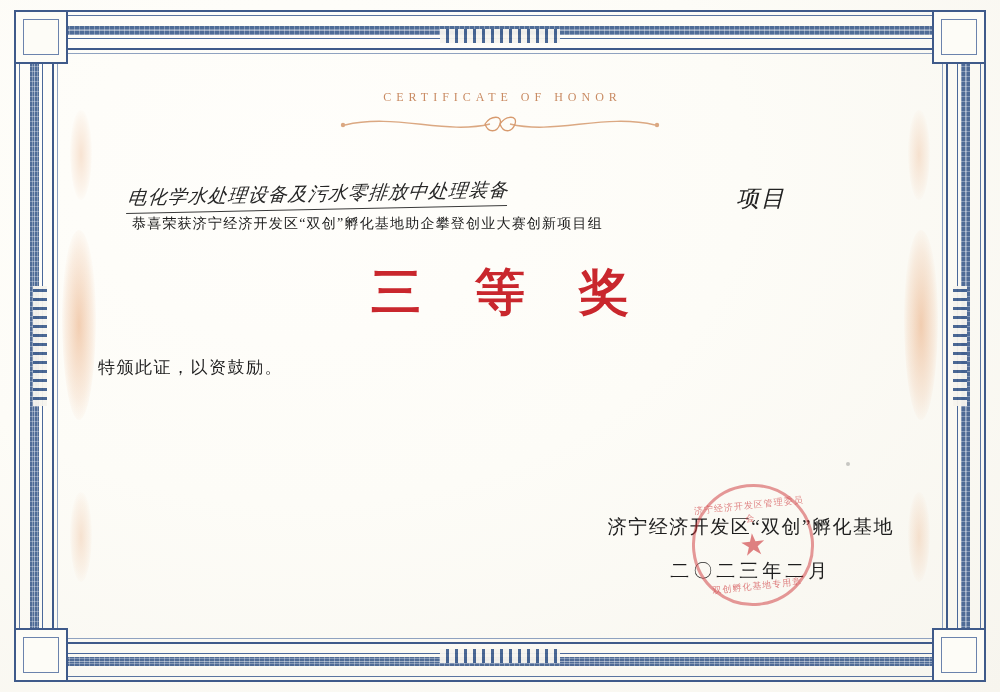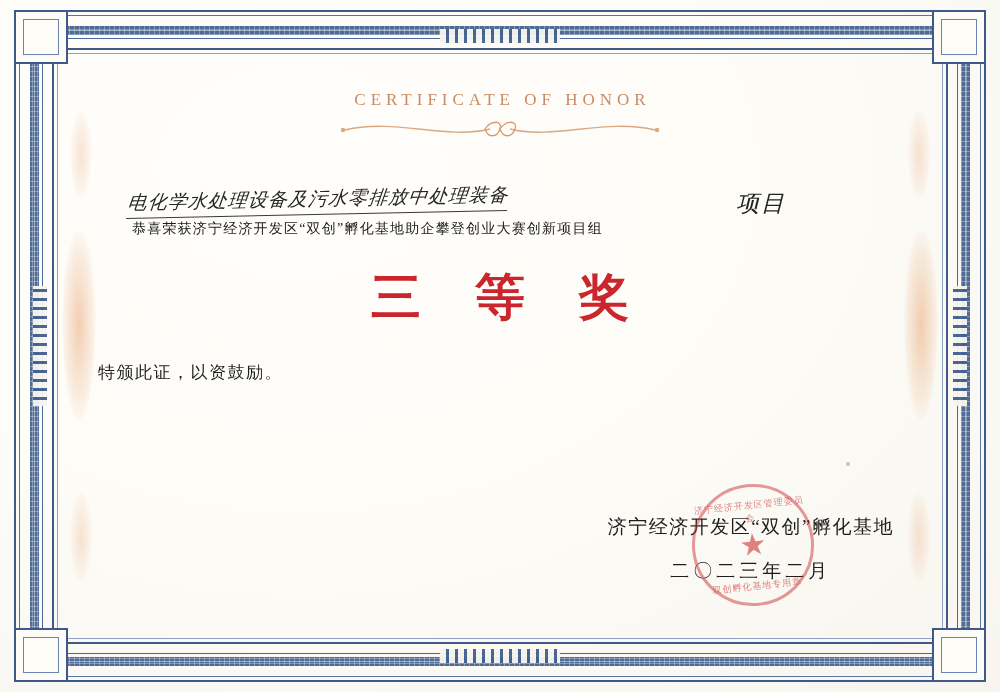--- a/index.html
+++ b/index.html
@@ -165,21 +165,21 @@
     background-clip: text;
     color: transparent;
     text-shadow: 0 1px 0 rgba(255,255,255,0.4);
     line-height: 1.05;
     margin: 0;
     padding-left: 16px;
   }
   .sub-title {
     margin-top: 12px;
     font-family: "Liberation Serif", serif;
-    font-size: 17px;
+    font-size: 12px;
     letter-spacing: 5px;
     color: #c98b63;
     padding-left: 5px;
   }
   .flourish {
     margin: 6px auto 0;
     width: 330px;
     height: 26px;
     position: relative;
   }

